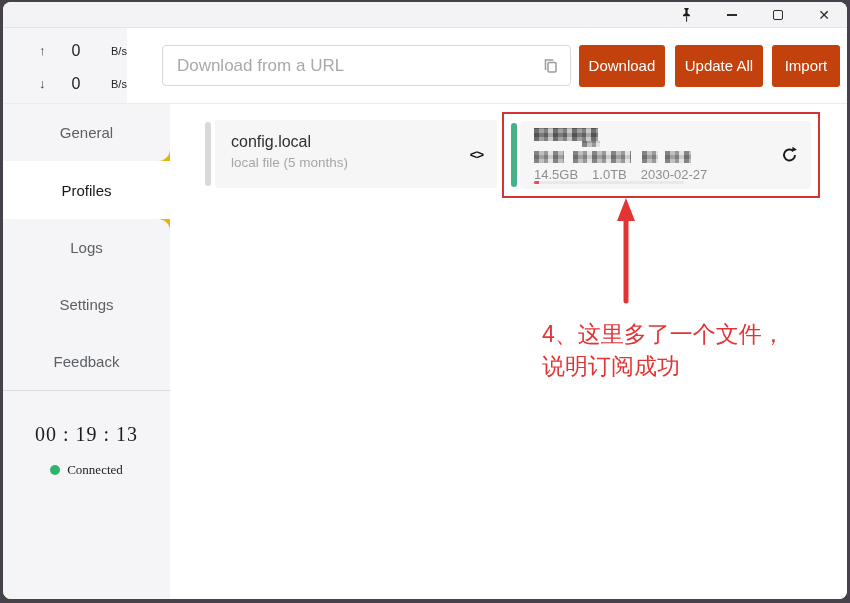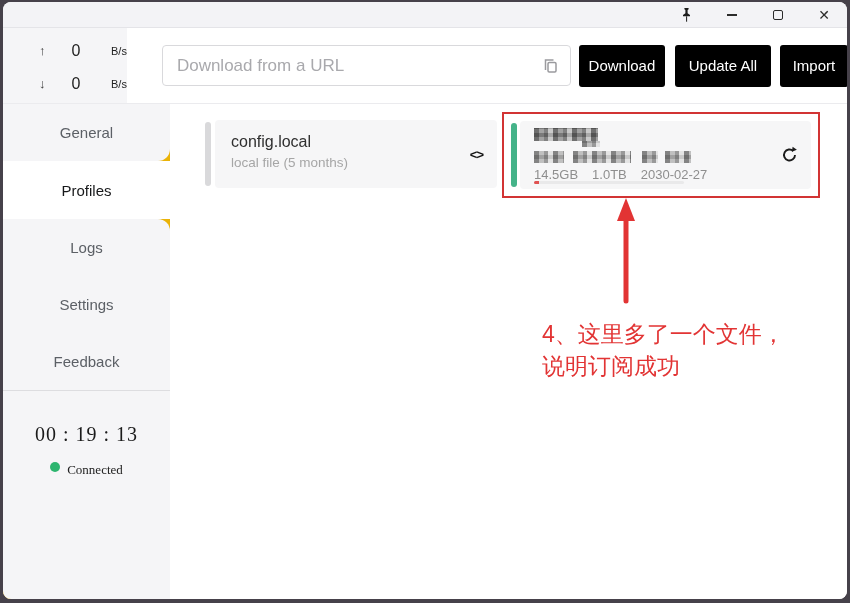--- a/index.html
+++ b/index.html
@@ -24,40 +24,40 @@
   .speed-value { width:42px; text-align:center; font-size:16px; color:#222; }
   .speed-unit  { font-size:11px; color:#222; margin-left:14px; }
 
   .toolbar { flex:1; background:#fff; display:flex; align-items:center; padding:0 30px 0 35px; }
   .url-input-wrap { position:relative; width:409px; height:41px; flex:0 0 auto; }
   .url-input { width:100%; height:100%; border:1px solid #d9d9dc; border-radius:4px;
                padding:0 38px 0 14px; font-size:17px; color:#333; outline:none;
                font-family:"Liberation Sans", sans-serif; }
   .url-input::placeholder { color:#a9a9ad; }
   .copy-icon { position:absolute; right:11px; top:50%; transform:translateY(-50%); display:flex; }
-  .btn { height:42px; border:none; border-radius:3px; background:#000000; color:#fff;
+  .btn { height:42px; border:none; border-radius:3px; background:#c2410c; color:#fff;
          font-size:15px; font-family:"Liberation Sans", sans-serif;
          display:flex; align-items:center; justify-content:center; cursor:pointer; }
   .btn-download { width:86px; margin-left:8px; }
-  .btn-update   { width:96px; margin-left:10px; }
+  .btn-update   { width:88px; margin-left:10px; }
   .btn-import   { width:68px; margin-left:9px; }
 
   
   .contentrow { flex:1; display:flex; min-height:0; }
   .sidenav { width:167px; background:#eab308; display:flex; flex-direction:column; flex:0 0 auto; }
   .nav-seg { background:#f5f5f7; }
   .nav-seg-top { border-radius:0 0 12px 0; }
   .nav-seg-bottom { border-radius:0 12px 0 0; }
   .nav-item { height:57px; display:flex; align-items:center; justify-content:center;
               font-size:15px; color:#5c6066; cursor:pointer; }
   .nav-item-active { height:58px; background:#fff; color:#17181a; }
   .side-footer { flex:1; background:#f5f5f7; border-top:1px solid #dddde0;
                  display:flex; flex-direction:column; align-items:center; padding-top:32px;font-family:Liberation Serif, serif; }
   .timer { font-size:20px; color:#1b1b1b; letter-spacing:1px; }
-  .conn-row { display:flex; margin-top:16px; }
+  .conn-row { display:flex; align-items:center; margin-top:16px; }
   .conn-dot { width:10px; height:10px; border-radius:50%; background:#2db56f; margin-right:7px; }
   .conn-label { font-size:13px; color:#222; }
 
   
   .main { flex:1; position:relative; background:#fff; }
 
   .profile-card { position:absolute; display:flex; align-items:center; }
   .card-local { left:35px; top:16px; }
   .indicator { width:6px; height:64px; border-radius:3px; background:#d9d9db; flex:0 0 auto; }
   .indicator-green { background:#45b389; }

